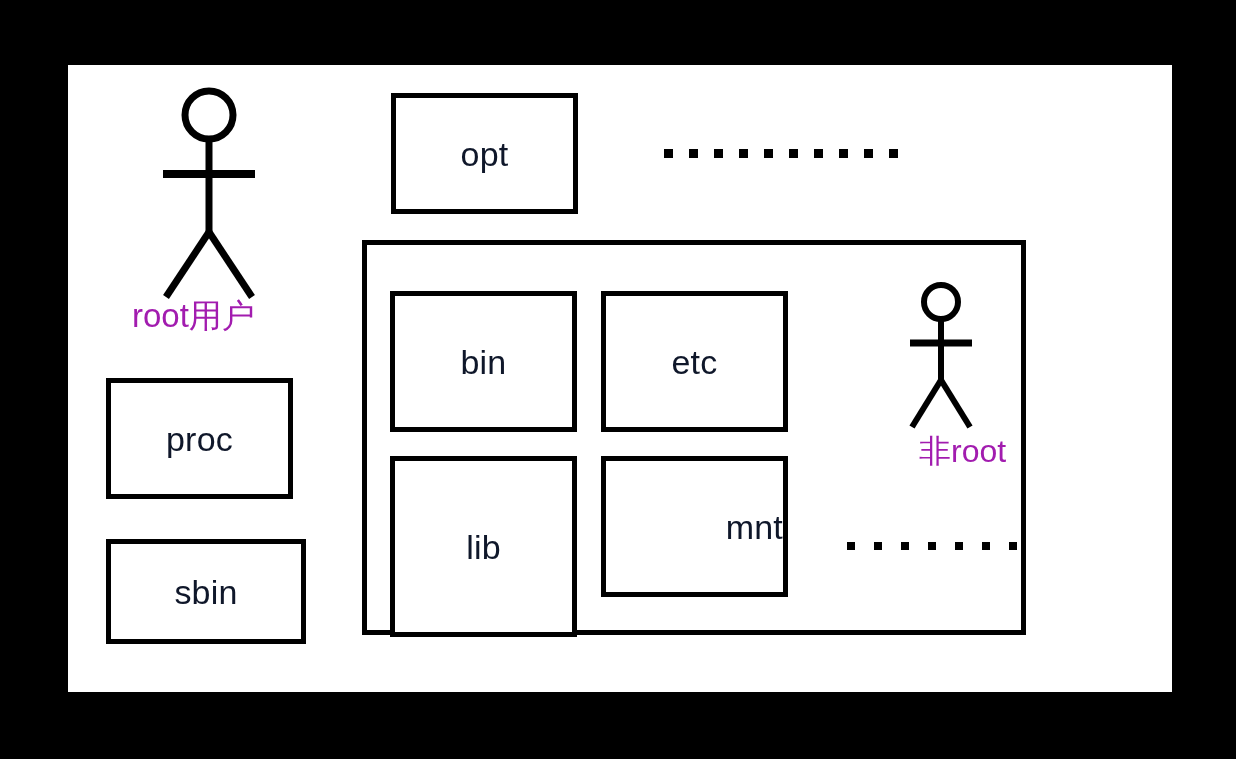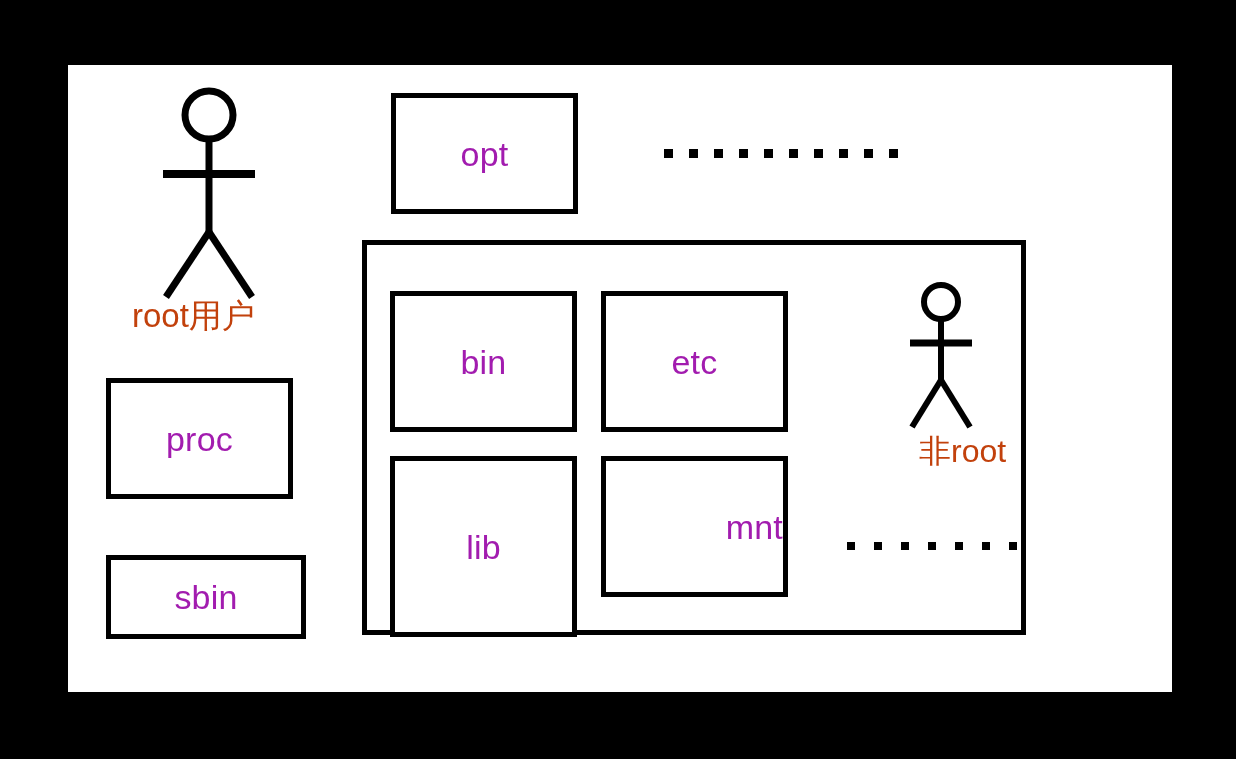--- a/index.html
+++ b/index.html
@@ -30,36 +30,36 @@
   }
   
   .node {
     position: absolute;
     box-sizing: border-box;
     background: #ffffff;
     border: 5px solid #000000;
     display: flex;
     align-items: center;
     justify-content: center;
-    color: #a21caf;
+    color: #0f172a;
     font-size: 34px;
     font-family: "Liberation Sans", sans-serif;
     line-height: 1;
     letter-spacing: 0.2px;
   }
   .container-node {
     position: absolute;
     box-sizing: border-box;
     background: #ffffff;
     border: 5px solid #000000;
   }
   
   .actor-label {
     position: absolute;
-    color: #c2410c;
+    color: #a21caf;
     font-size: 33px;
     font-family: "Liberation Sans", sans-serif;
     white-space: nowrap;
     line-height: 1;
   }
   .actor-label.small {
     font-size: 32px;
     margin-left: 32px;
   }
   
@@ -119,21 +119,21 @@
       <span class="dot"></span>
       <span class="dot"></span>
       <span class="dot"></span>
       <span class="dot"></span>
     </div>
 
     <div class="node" style="left:38px; top:313px; width:187px; height:121px;">
       <span>proc</span>
     </div>
 
-    <div class="node" style="left:38px; top:490px; width:200px; height:84px;">
+    <div class="node" style="left:38px; top:474px; width:200px; height:105px;">
       <span>sbin</span>
     </div>
 
     <div class="container-node" style="left:294px; top:175px; width:664px; height:395px;padding-left:20px;">
 
       <div class="node" style="left:23px; top:46px; width:187px; height:141px;">
         <span>bin</span>
       </div>
 
       <div class="node" style="left:234px; top:46px; width:187px; height:141px;text-align:center;">

